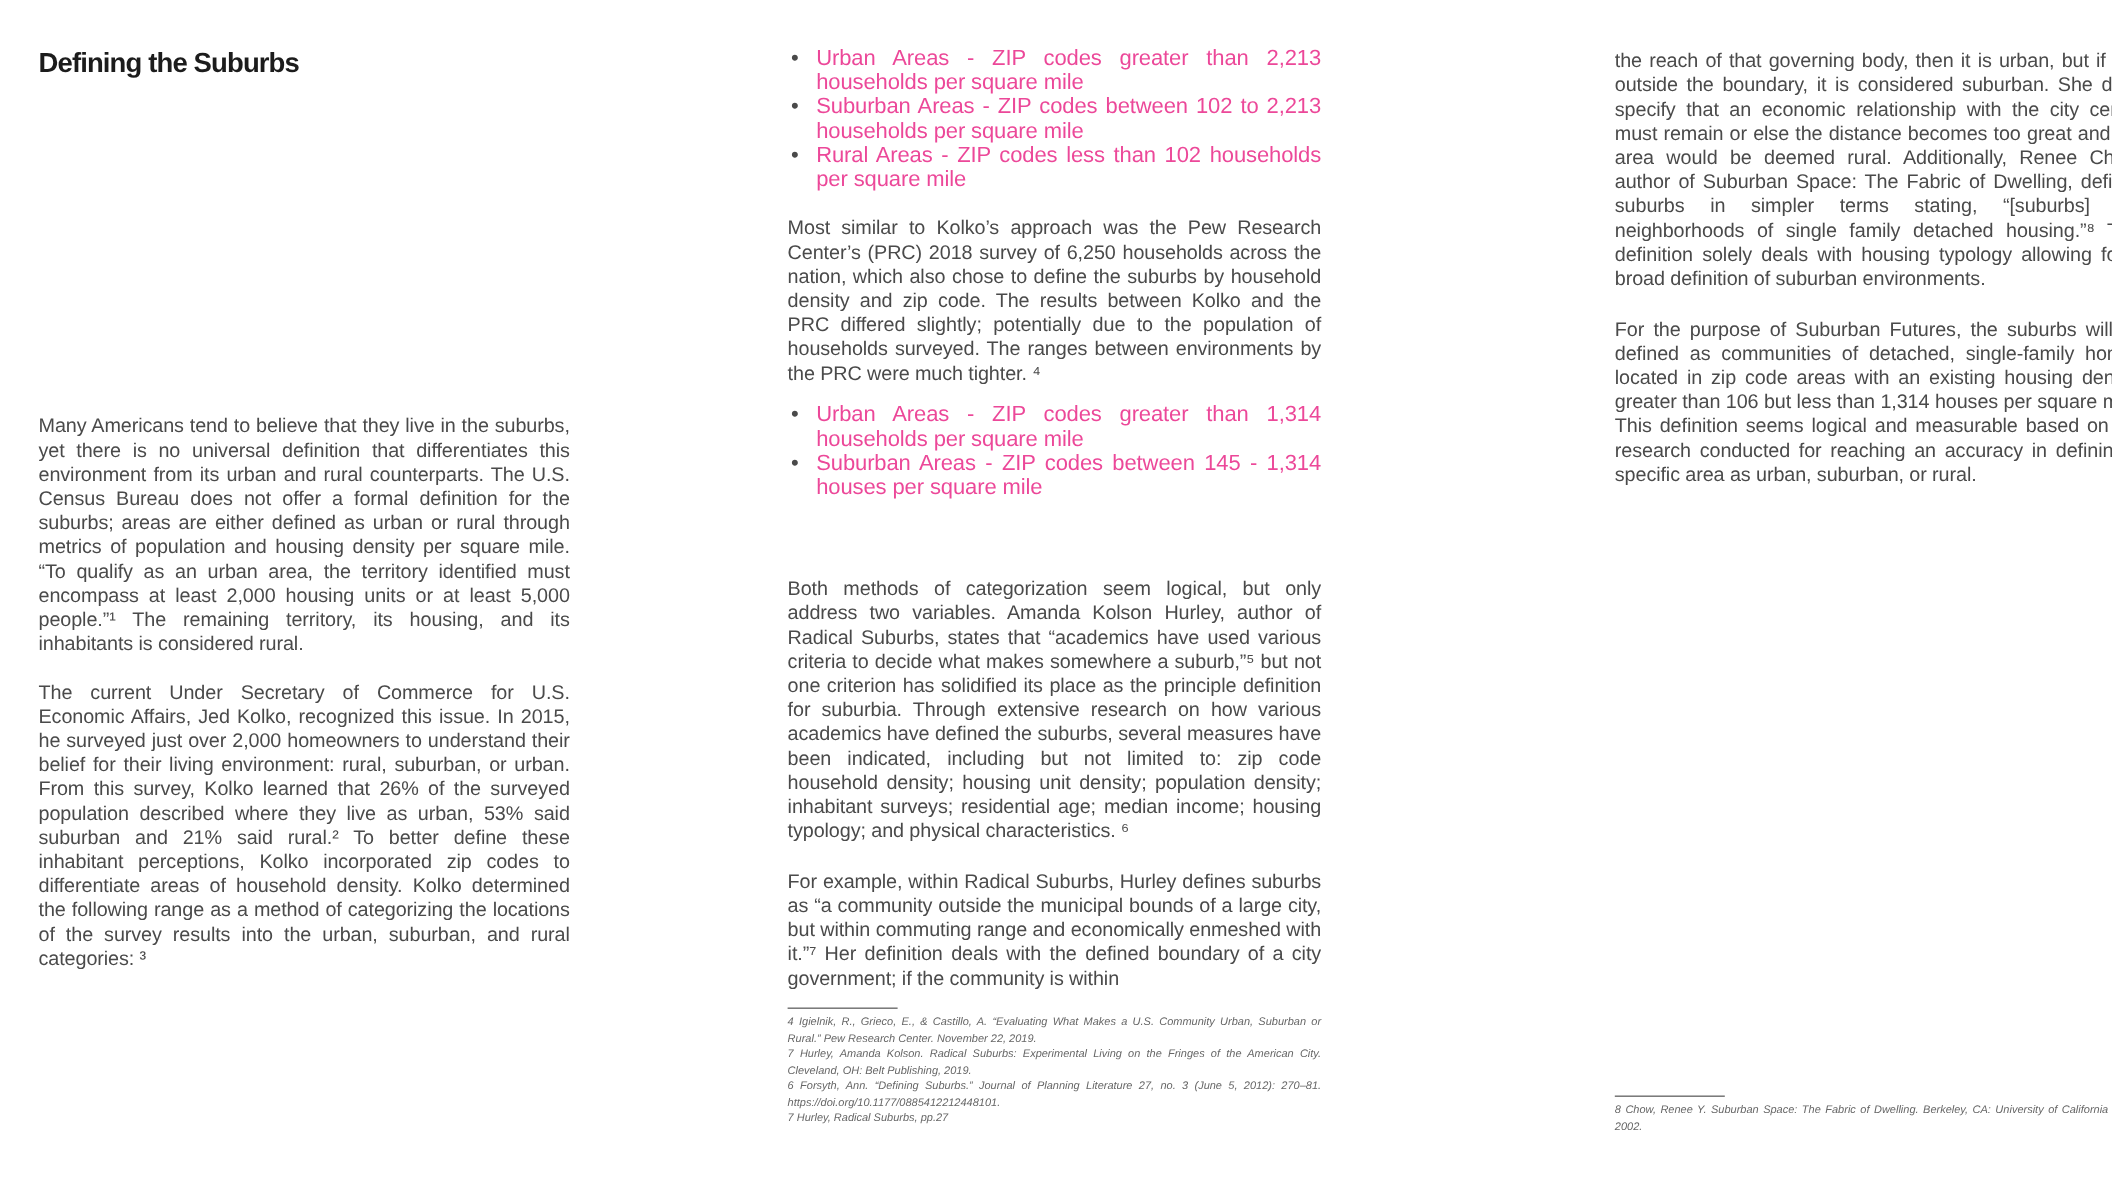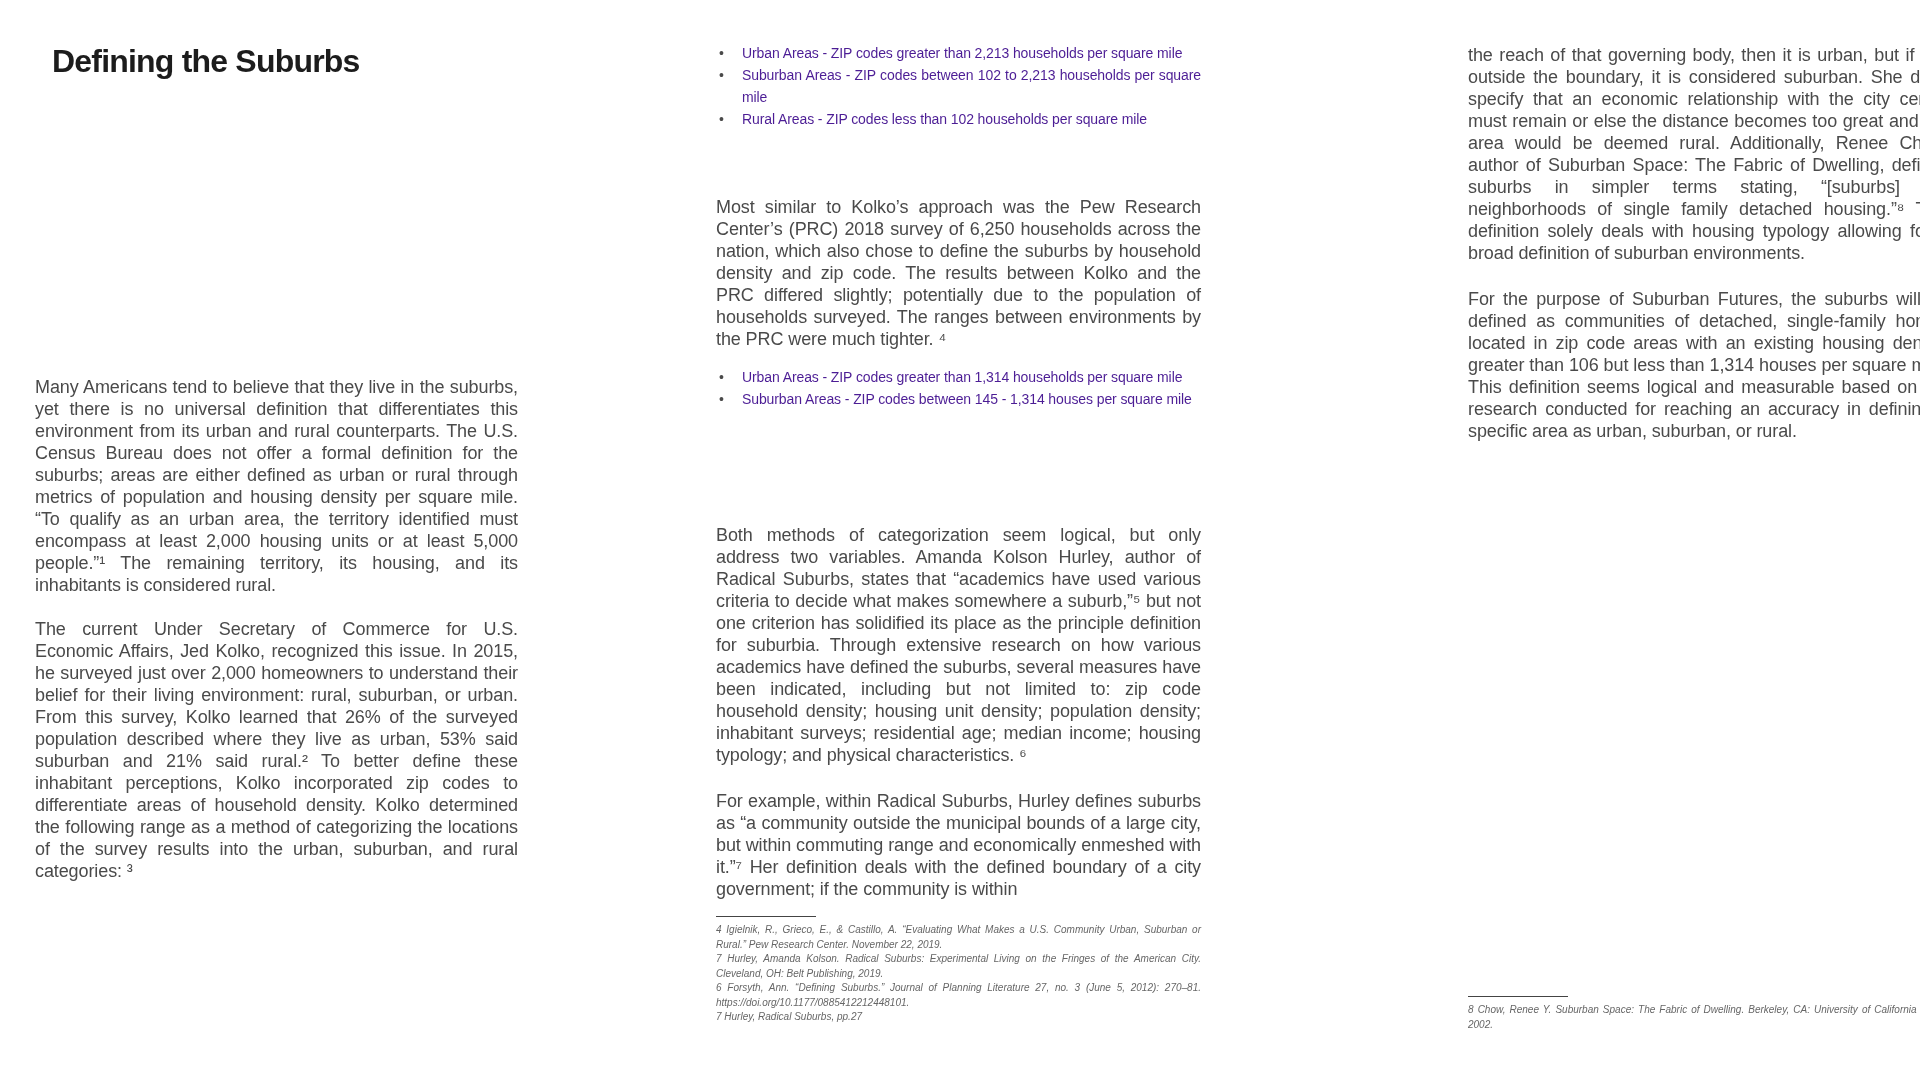--- a/index.html
+++ b/index.html
@@ -11,40 +11,39 @@
     overflow: hidden;
   }
   .col { position: absolute; top: 0; height: 1080px; }
   #col1 { left: 35px;   width: 483px; }
   #col2 { left: 716px;  width: 485px; }
   #col3 { left: 1468px; width: 481px; }
 
   .abs { position: absolute; left: 0; width: 100%; }
 
   .title {
-    font-size: 32px;
+    font-size: 25px;
     font-weight: 700;
     letter-spacing: -0.8px;
     color: #1c1c1c;
     line-height: 1.1;
-    margin-left: 17px;
   }
   .body-text {
     font-size: 18px;
     line-height: 22px;
     color: #4a4a4a;
     text-align: justify;
     text-align-last: left;
     letter-spacing: -0.1px;
   }
   ul.bullets { list-style: none; }
   .bullet-item {
-    font-size: 14px;
+    font-size: 20px;
     line-height: 22px;
-    color: #4c1d95;
+    color: #ec4899;
     text-align: justify;
     text-align-last: left;
     letter-spacing: -0.1px;
     position: relative;
     padding-left: 26px;
   }
   .bullet-item::before {
     content: "\2022";
     position: absolute;
     left: 3px;

